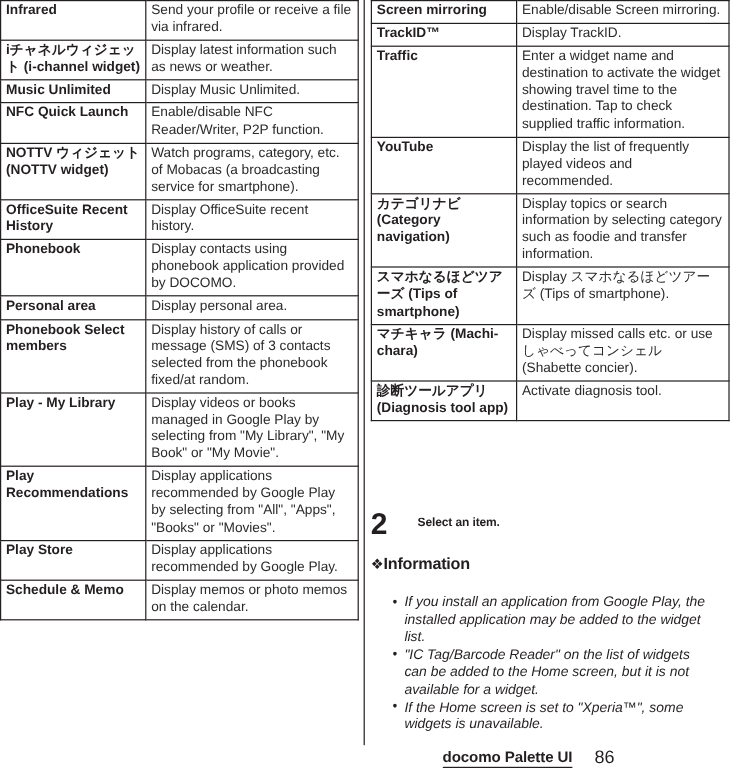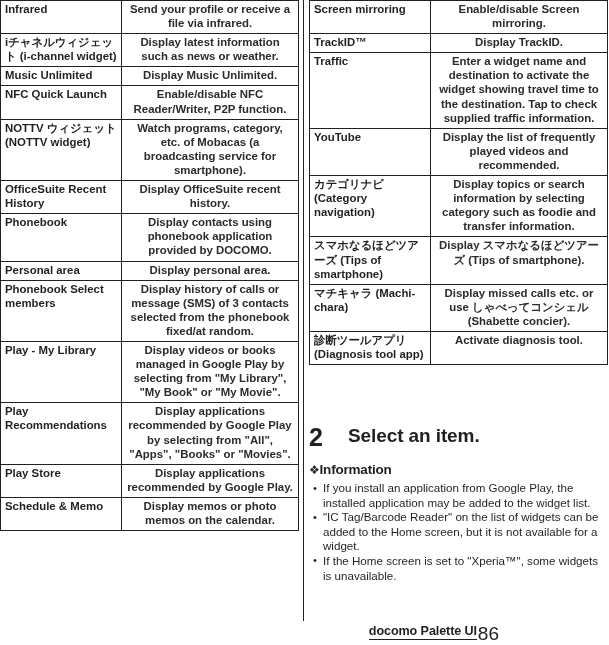--- a/index.html
+++ b/index.html
@@ -62,23 +62,22 @@
   }
   
   table.wtable tr:first-child td {
     border-top: 1px solid #231f20;
   }
   td.name {
     font-weight: bold;
     width: 112px;
   }
   td.desc {
-    font-weight: bold;
+    font-weight: normal;
     color: #2b2b2b;
-    text-align: center;
   }
 
   
   .step {
     position: absolute;
     left: 309px;
     top: 424px;
     width: 300px;
     height: 34px;
   }
@@ -88,21 +87,21 @@
     top: 0px;
     font-size: 25px;
     font-weight: bold;
     line-height: 26px;
     letter-spacing: -0.5px;
   }
   .step-text {
     position: absolute;
     left: 39px;
     top: 3px;
-    font-size: 19px;
+    font-size: 10px;
     font-weight: bold;
     line-height: 18px;
     letter-spacing: -0.1px;
   }
 
   
   .info {
     position: absolute;
     left: 309px;
     top: 461px;
@@ -114,22 +113,23 @@
     line-height: 18px;
     margin: 0 0 1px 0;
     letter-spacing: -0.2px;
   }
   .info-head .diamond {
     font-size: 12px;
     margin-right: 0px;
   }
   ul.info-list {
     list-style: none;
-    margin: 2px;
+    margin: 16px;
     padding: 0;
+    font-style: italic;
   }
   ul.info-list li {
     position: relative;
     padding-left: 12px;
     font-size: 11.6px;
     line-height: 14.6px;
     margin: 0 0 0 0;
   }
   ul.info-list li::before {
     content: "\2022";
@@ -152,23 +152,23 @@
     right: 37px;
     top: 4px;
     font-size: 12.6px;
     font-weight: bold;
     letter-spacing: -0.1px;
     border-bottom: 1.4px solid #231f20;
     padding-bottom: 1px;
   }
   .footer-page {
     position: absolute;
-    right: 15px;
+    right: 2px;
     top: 3px;
-    font-size: 19px;
+    font-size: 15px;
     font-weight: normal;
   }
 </style>
 </head>
 <body>
 
 <div class="page">
 
   <div class="col-divider"></div>
 

